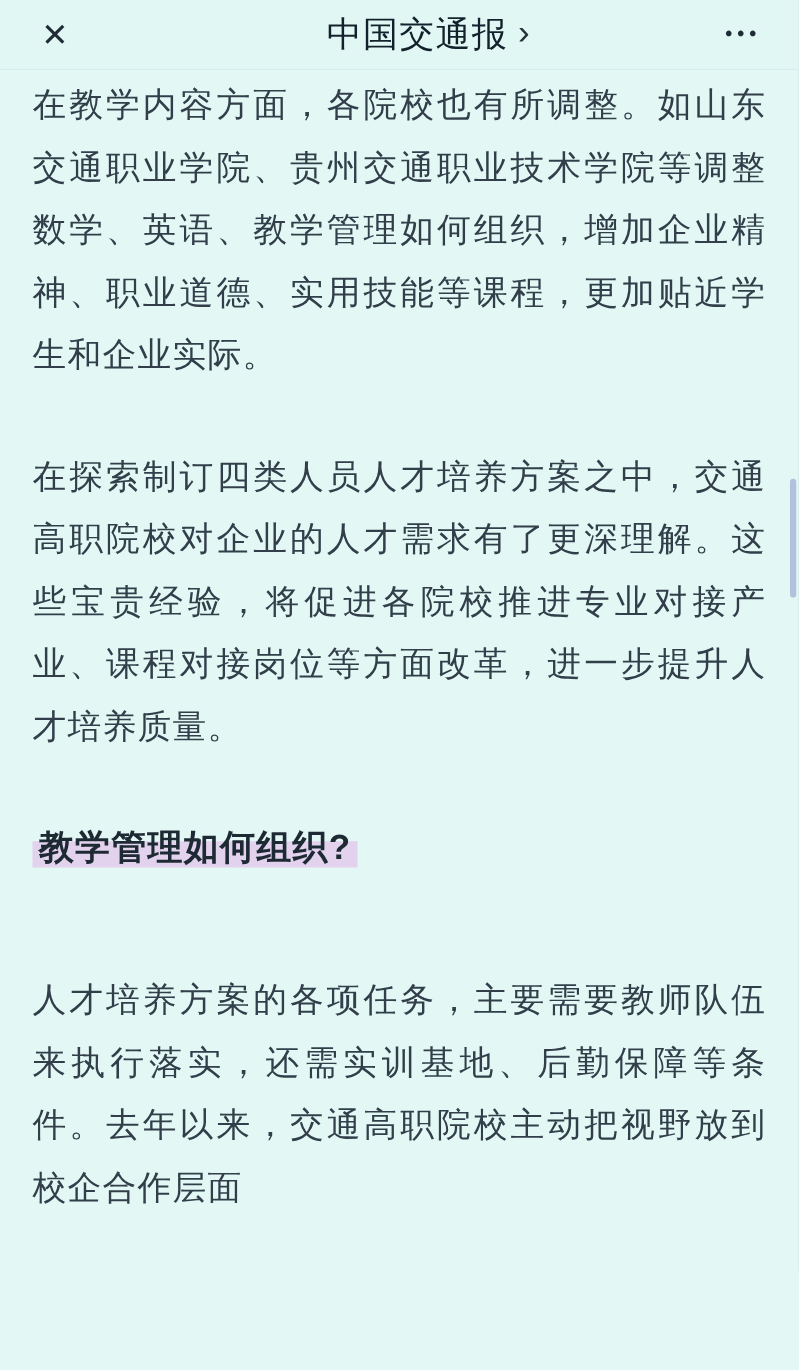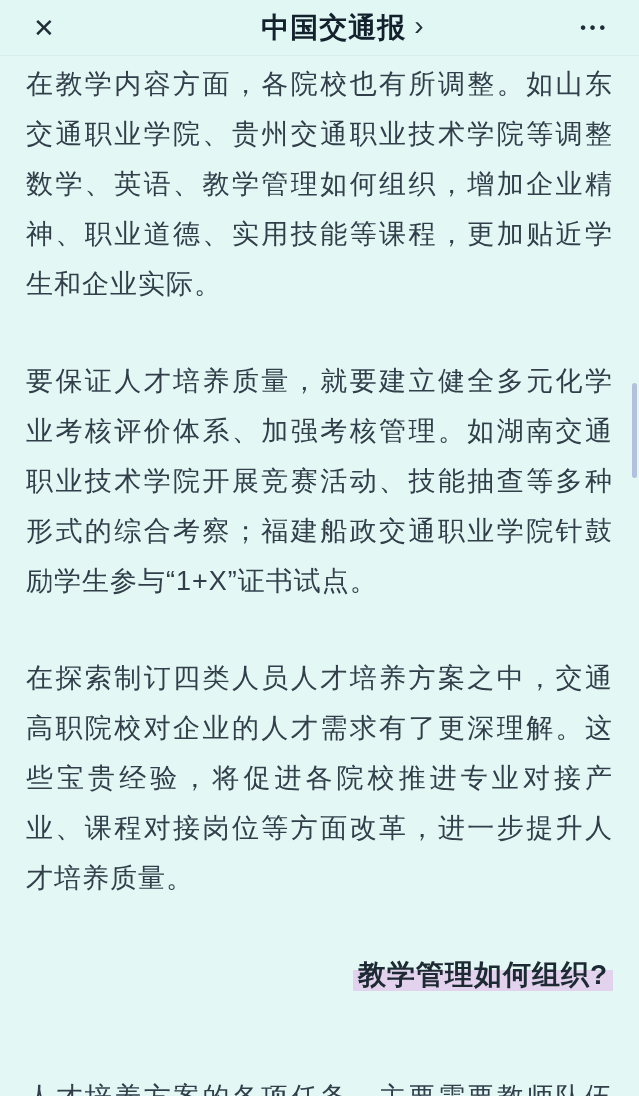--- a/index.html
+++ b/index.html
@@ -42,21 +42,21 @@
     top: 0;
     height: 56px;
     transform: translateX(-50%);
     display: flex;
     align-items: center;
     cursor: pointer;
     white-space: nowrap;
   }
   .nav-title {
     font-size: 28px;
-    font-weight: 700;
+    font-weight: 400;
     color: #13212c;
     letter-spacing: 1px;
     margin-left: 46px;
   }
   .nav-chevron {
     font-size: 28px;
     font-weight: 400;
     color: #25333d;
     margin-left: 8px;
     line-height: 1;
@@ -79,21 +79,21 @@
     padding: 3px 26px 0 26px;
     color: #323f4b;
     font-size: 27px;
     line-height: 50px;
     letter-spacing: 1px;
     text-align: justify;
   }
   .article p { margin: 0 0 47px 0; }
 
   .section-heading {
-    text-align: right;
+    text-align: left;
     font-size: 28px;
     font-weight: 700;
     color: #1d2933;
     line-height: 50px;
     margin: 47px 0 72px 0;
     letter-spacing: 1px;
   }
   .hl {
     display: inline-block;
     padding: 0 5px;
@@ -129,21 +129,20 @@
       <span class="nav-title">中国交通报</span>
       <span class="nav-chevron">›</span>
     </div>
 
     <button class="nav-more">•••</button>
   </div>
 
   <div class="article">
     <p>在教学内容方面，各院校也有所调整。如山东交通职业学院、贵州交通职业技术学院等调整数学、英语、教学管理如何组织，增加企业精神、职业道德、实用技能等课程，更加贴近学生和企业实际。</p>
 
-    <p>要保证人才培养质量，就要建立健全多元化学业考核评价体系、加强考核管理。如湖南交通职业技术学院开展竞赛活动、技能抽查等多种形式的综合考察；福建船政交通职业学院针鼓励学生参与“1+X”证书试点。</p>
 
     <p>在探索制订四类人员人才培养方案之中，交通高职院校对企业的人才需求有了更深理解。这些宝贵经验，将促进各院校推进专业对接产业、课程对接岗位等方面改革，进一步提升人才培养质量。</p>
 
     <h2 class="section-heading">
       <span class="hl">教学管理如何组织?</span>
     </h2>
 
     <p class="closing-paragraph">人才培养方案的各项任务，主要需要教师队伍来执行落实，还需实训基地、后勤保障等条件。去年以来，交通高职院校主动把视野放到校企合作层面</p>
   </div>
 

